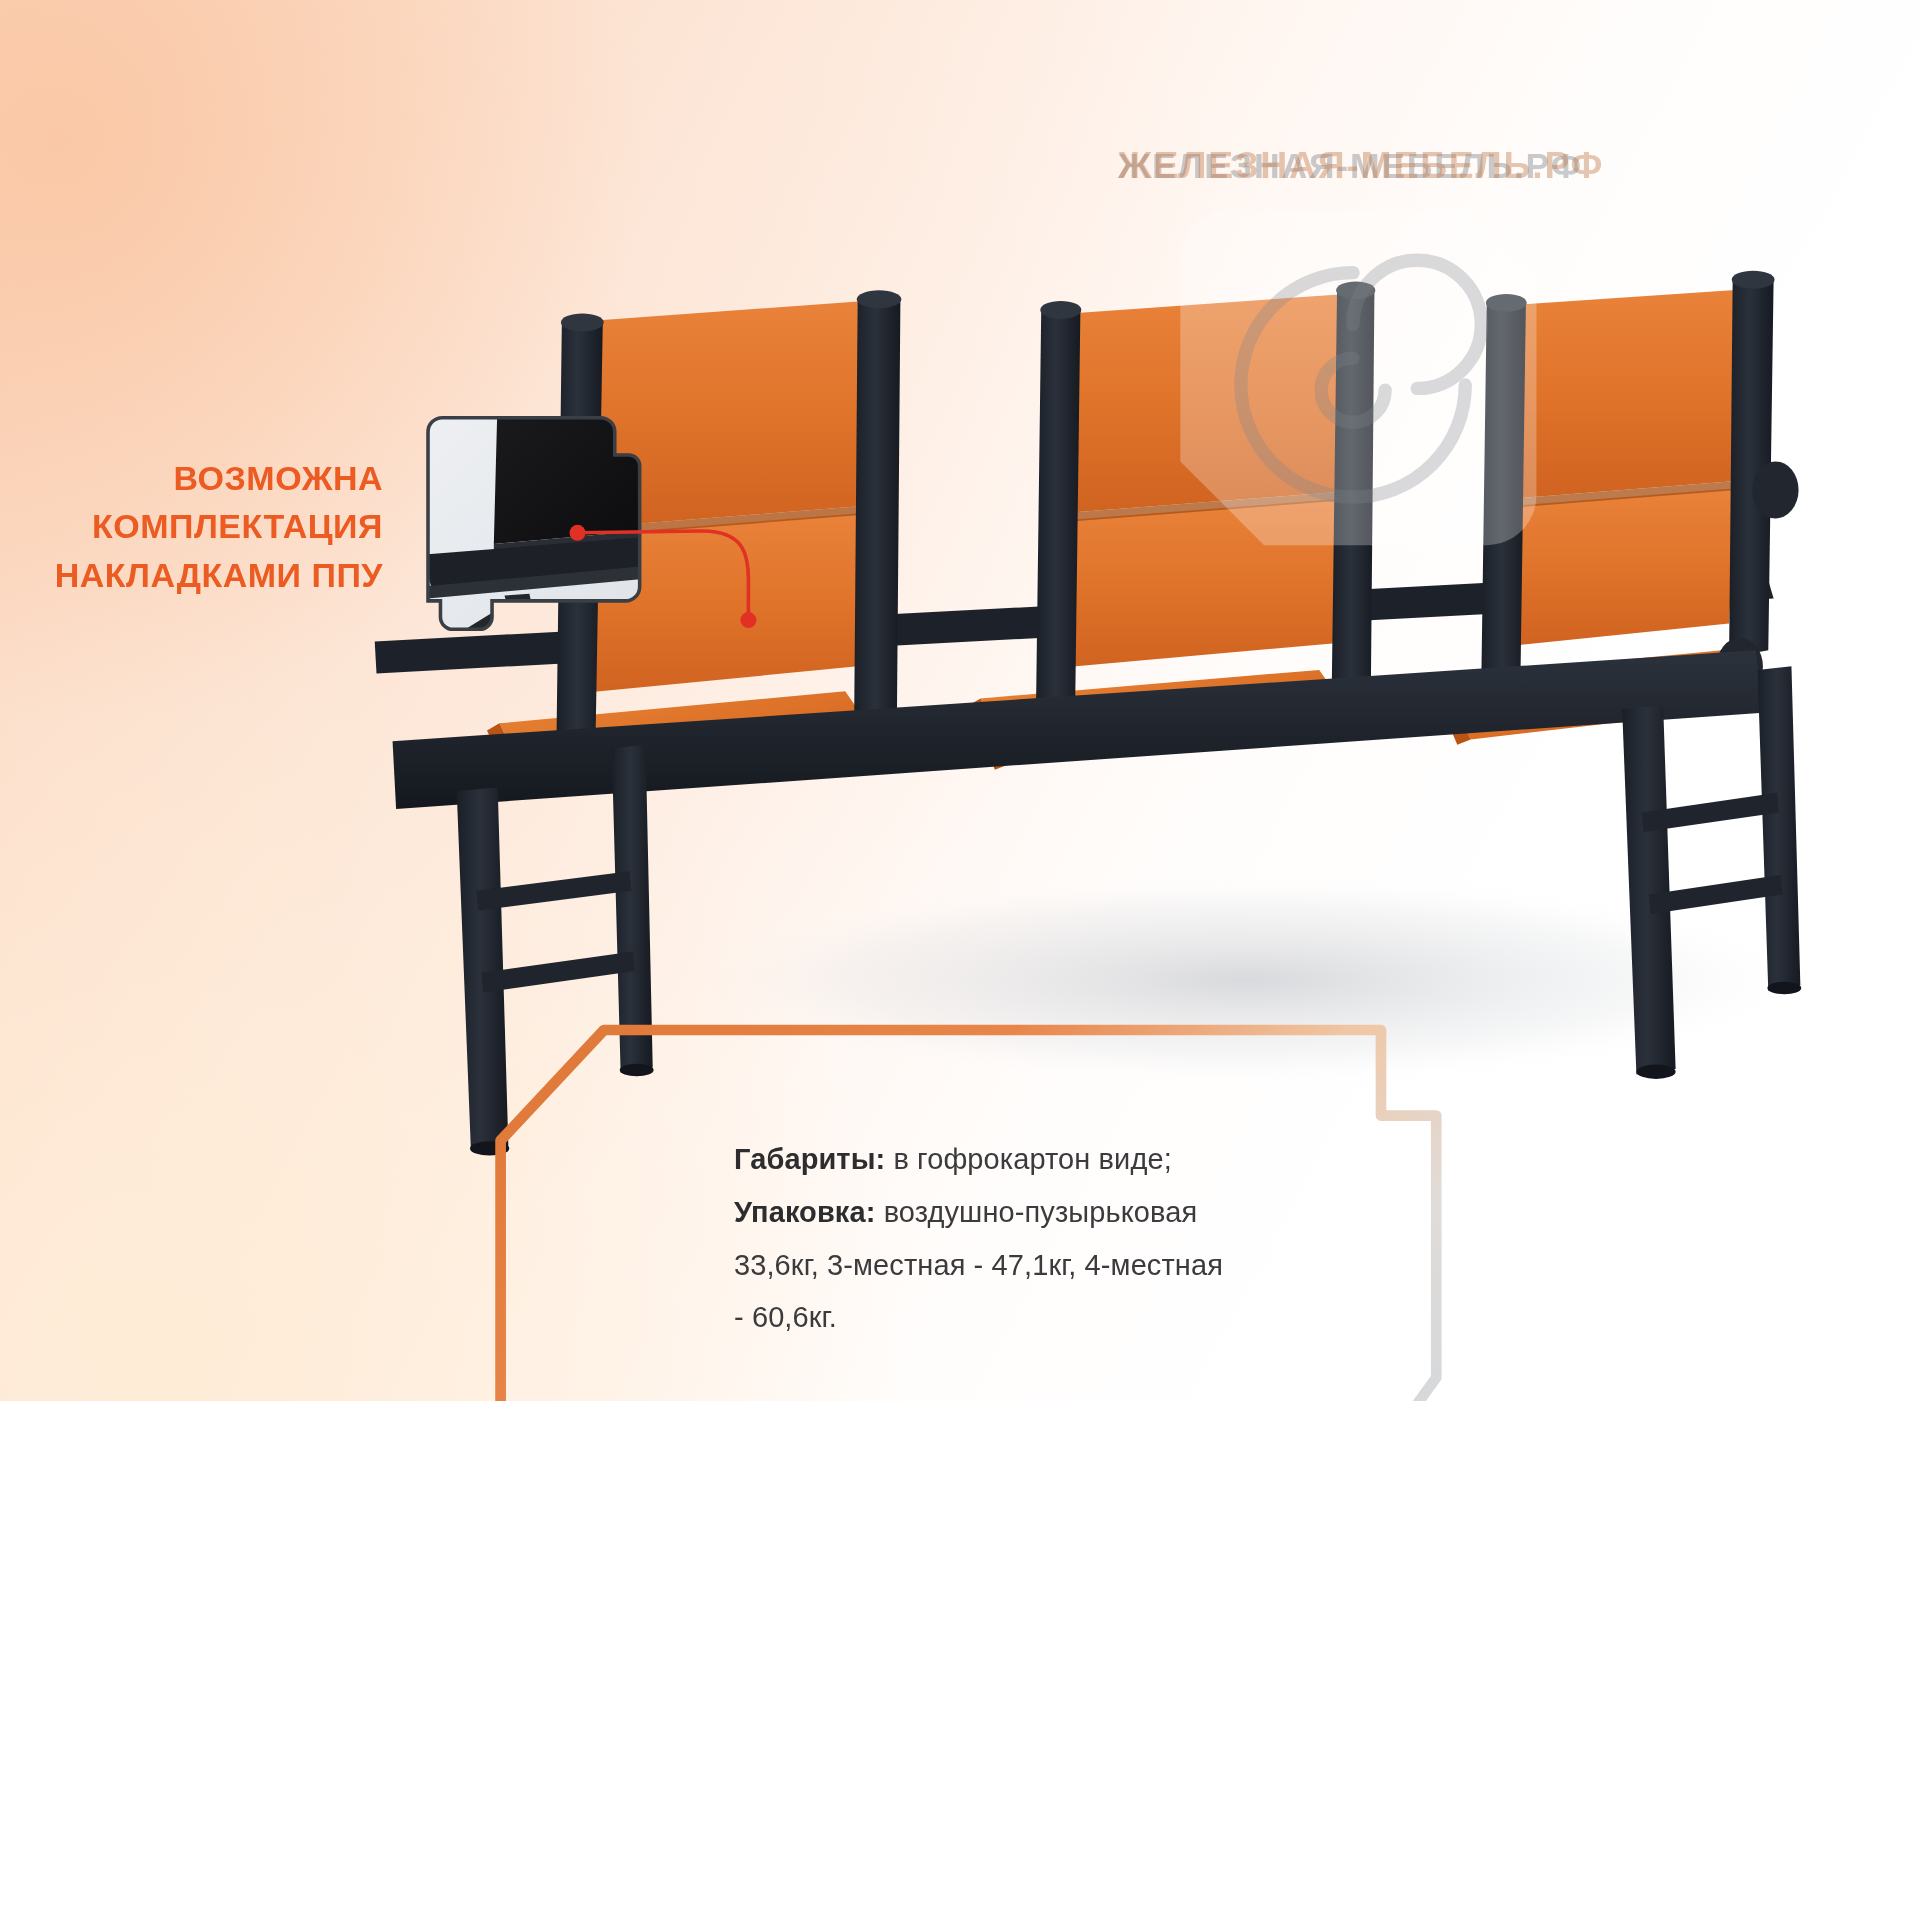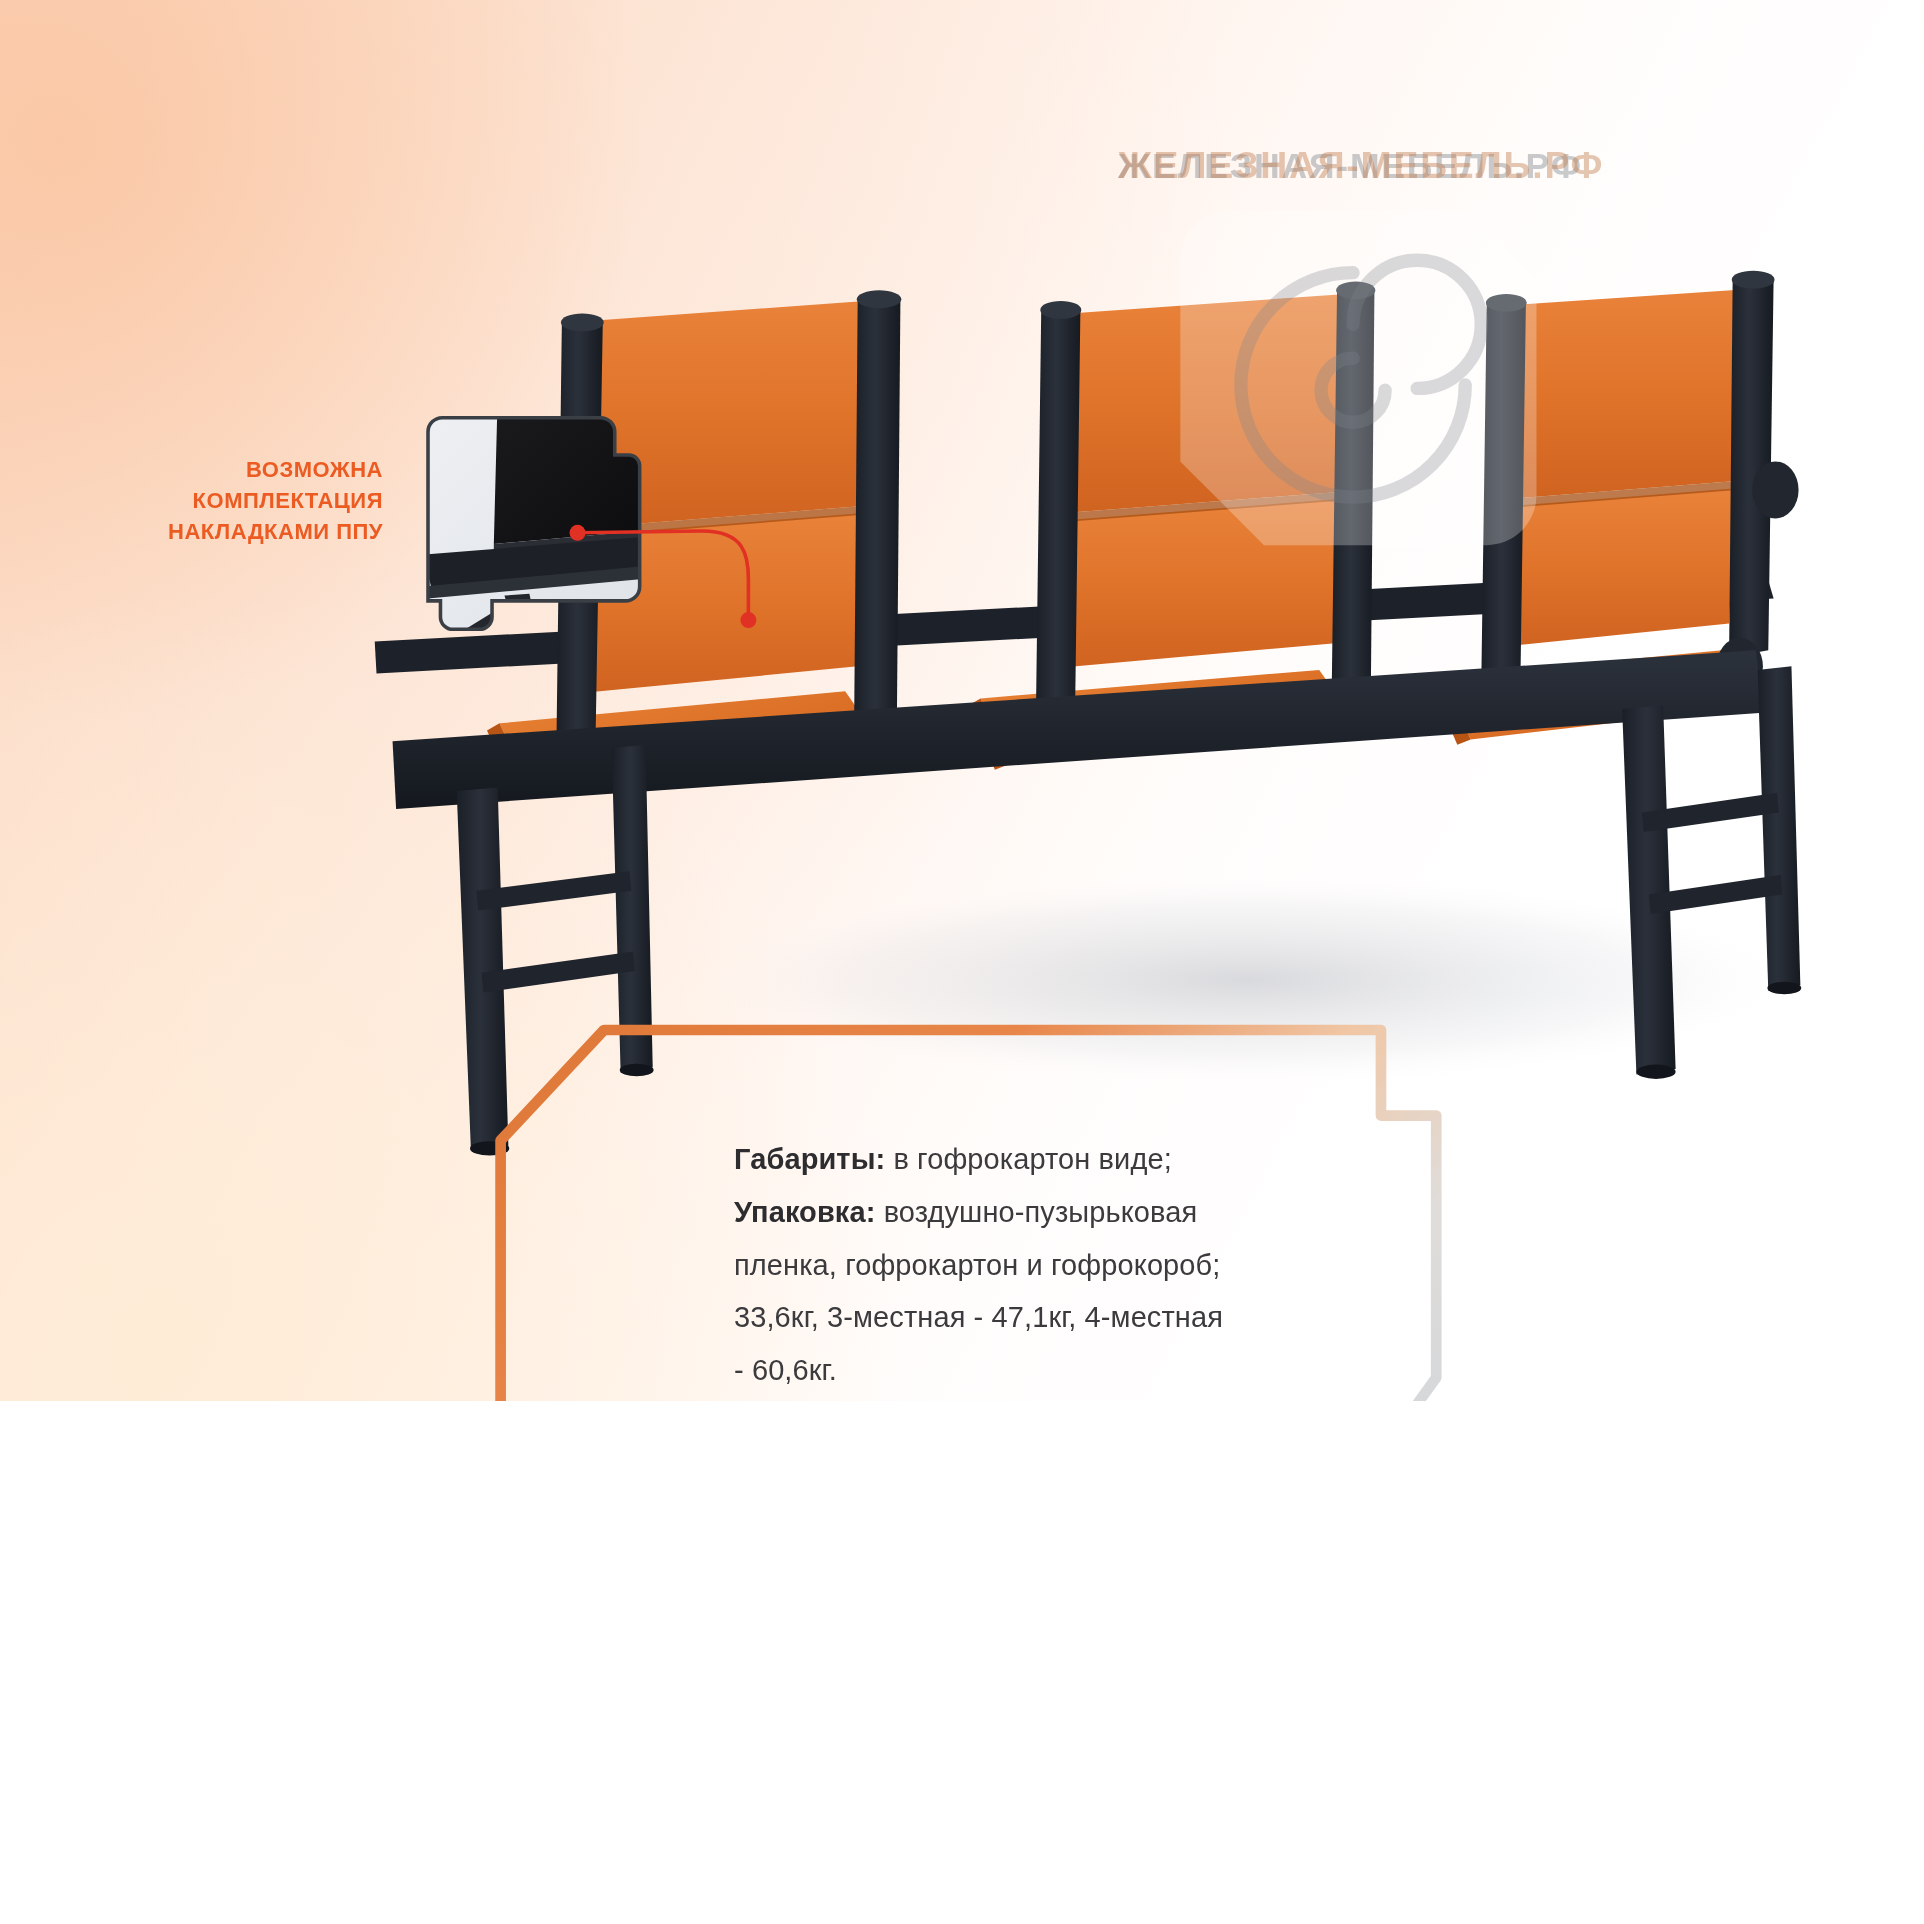--- a/index.html
+++ b/index.html
@@ -27,21 +27,21 @@
     left: 0px;
     top: 454px;
     width: 383px;
     text-align: right;
     line-height: 1.42;
   }
   .callout-label span {
     display: block;
     color: #eb5b22;
     font-weight: bold;
-    font-size: 22px;
+    font-size: 34px;
     letter-spacing: 0.5px;
     white-space: nowrap;
   }
 
   
   .inset {
     position: absolute;
     left: 412px;
     top: 412px;
     width: 233px;
@@ -316,23 +316,20 @@
   </div>
 
   <div class="spec-text">
     <div class="spec-line">
       <b>Габариты:</b><span> в гофрокартон виде;</span>
     </div>
     <div class="spec-line">
       <b>Упаковка:</b><span> воздушно-пузырьковая</span>
     </div>
     <div class="spec-line">
-      <span>пленка, гофрокартон и гофрокороб;</span>
-    </div>
-    <div class="spec-line">
       <span>33,6кг, 3-местная - 47,1кг, 4-местная</span>
     </div>
     <div class="spec-line">
       <span>- 60,6кг.</span>
     </div>
   </div>
 
 </div>
 
 

